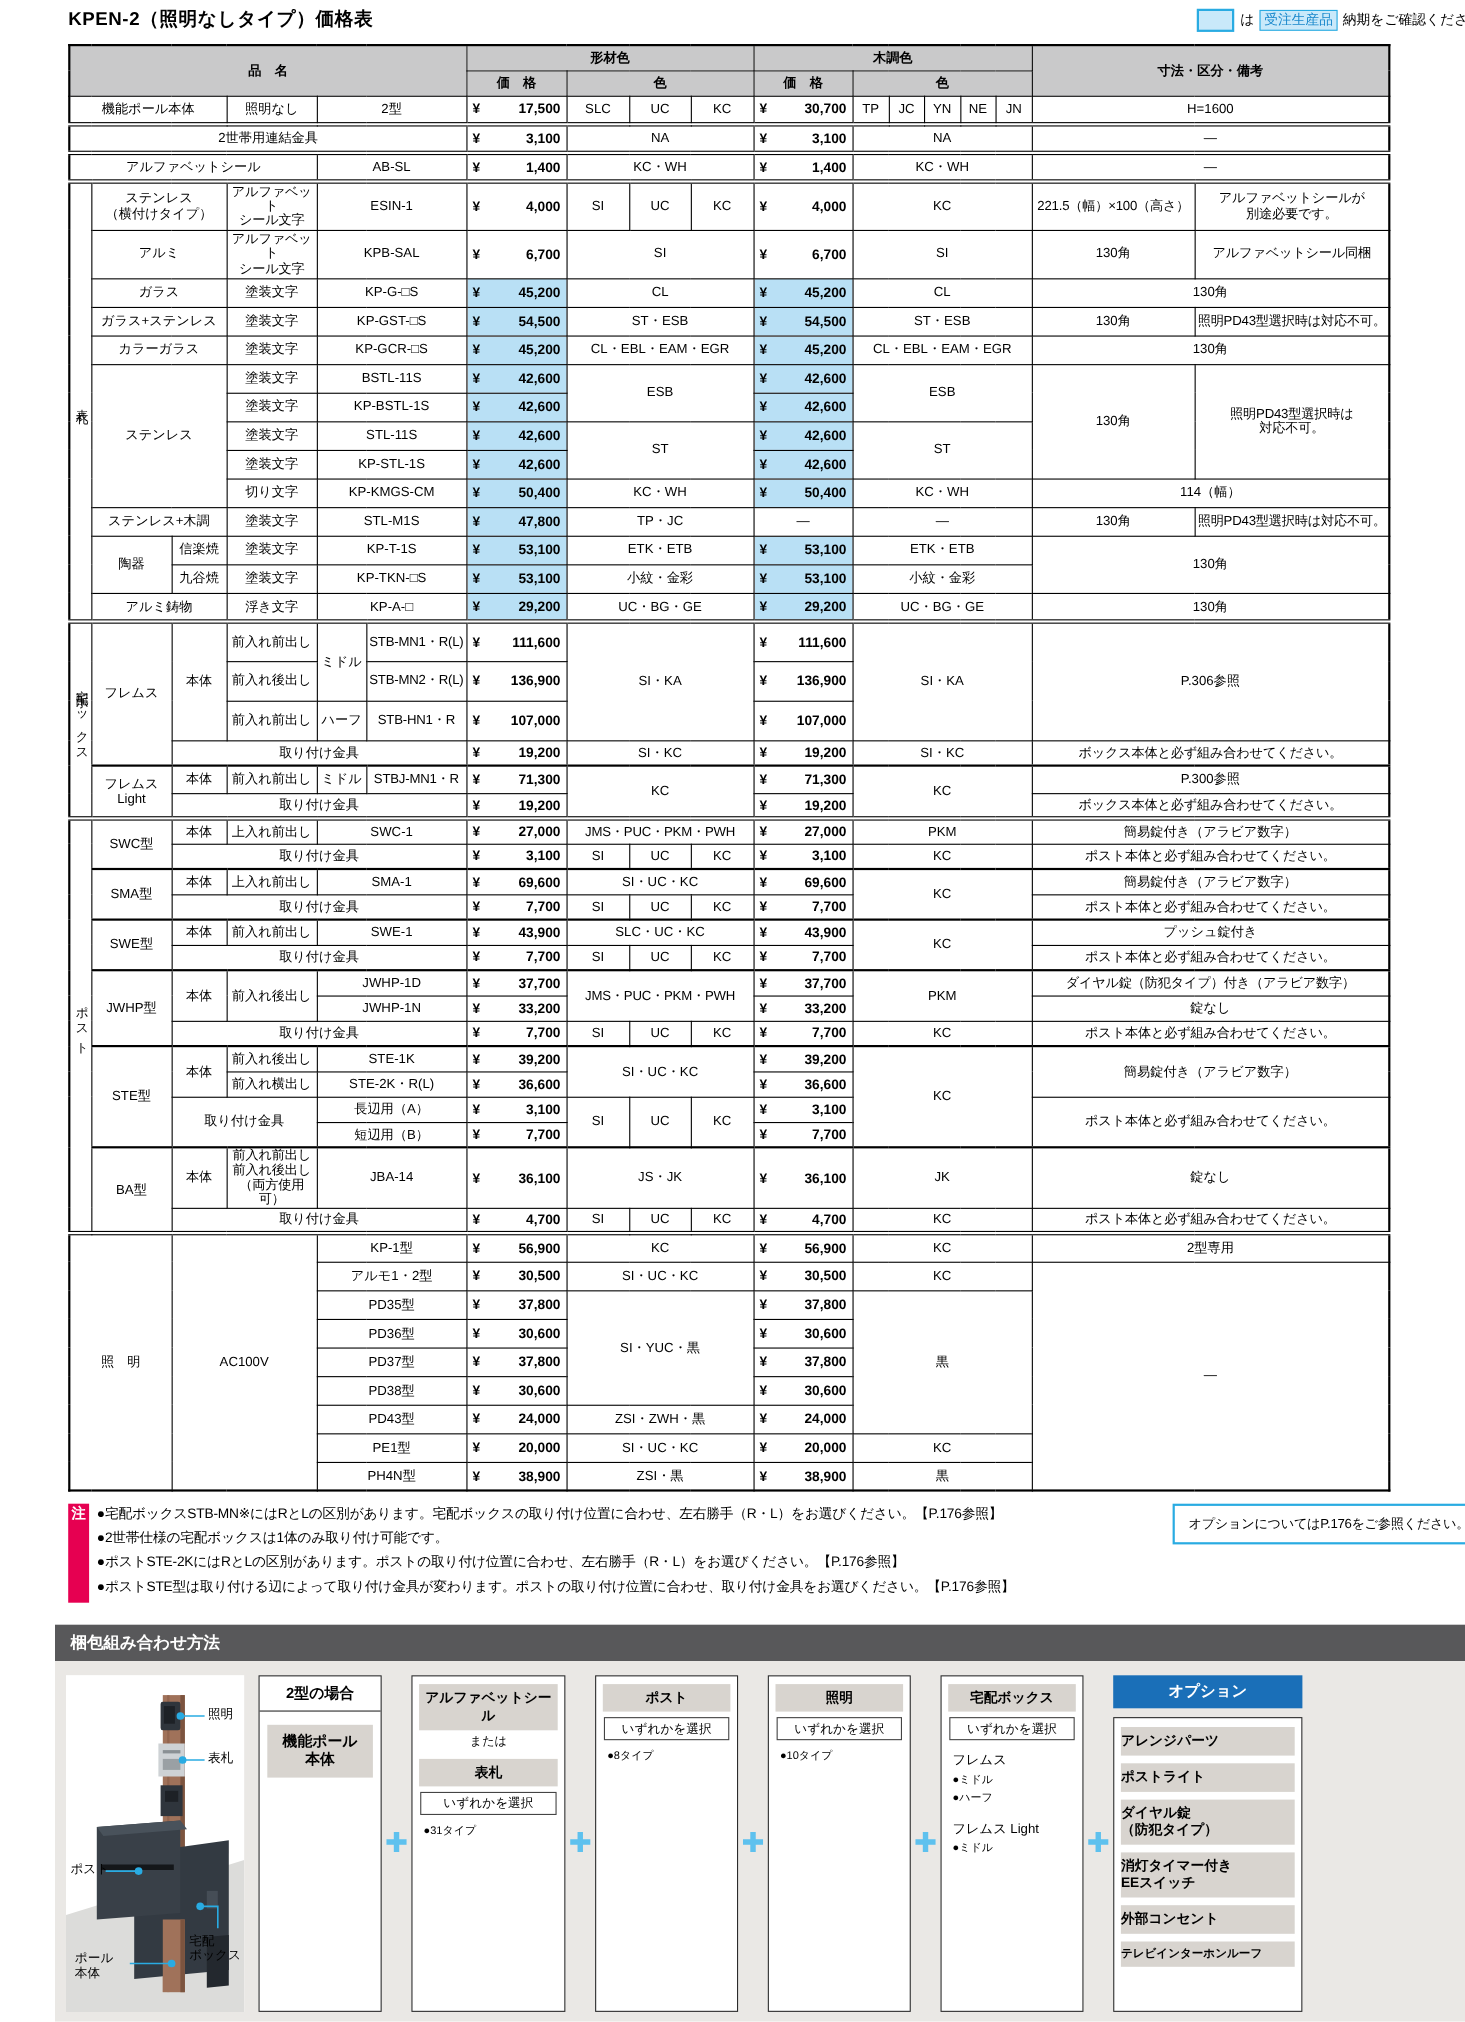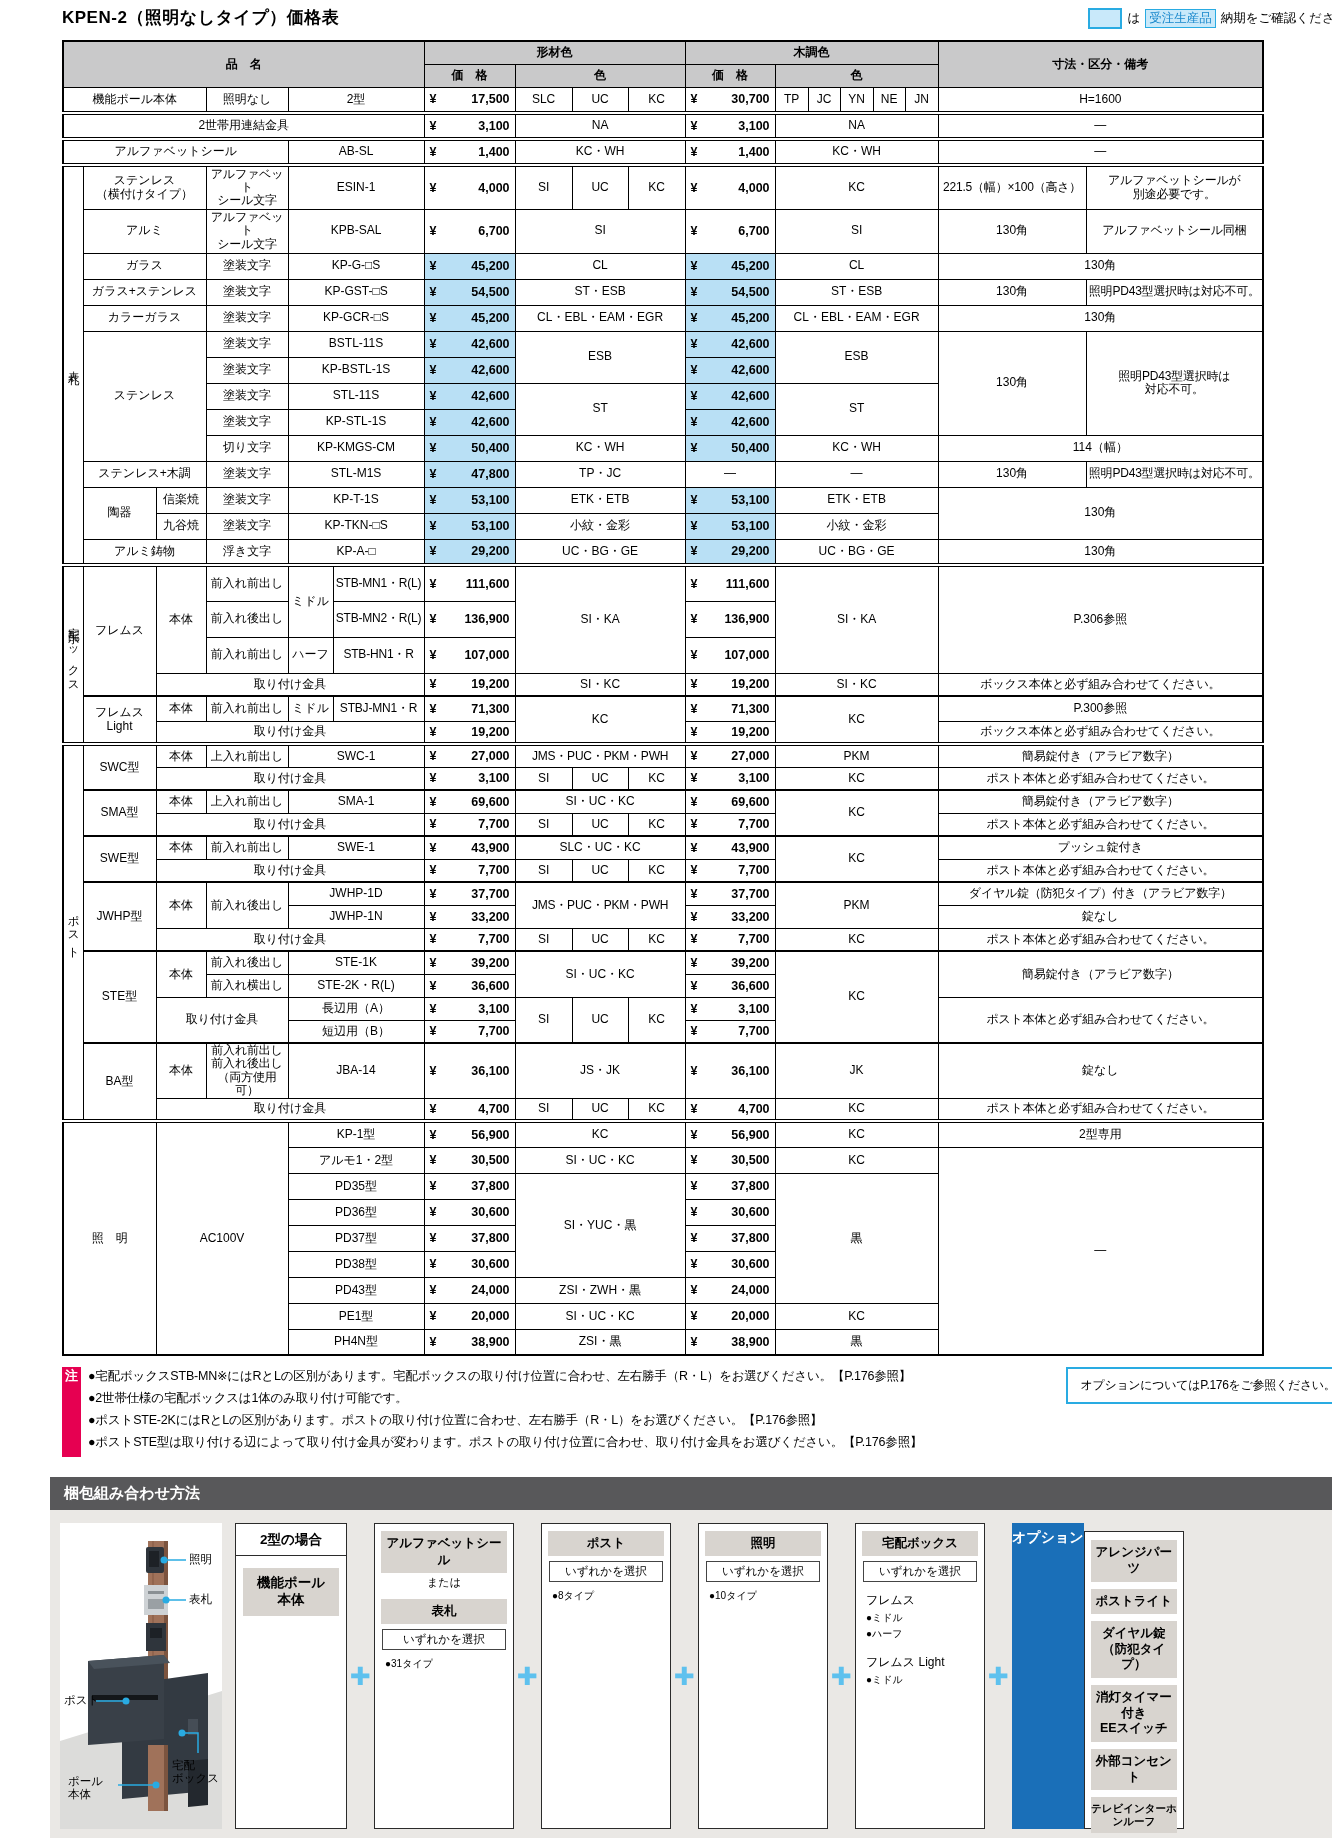--- a/index.html
+++ b/index.html
@@ -47,25 +47,25 @@
   .c-title{font-size:13.5px;font-weight:bold;text-align:center;padding:7px 0 6px;}
   .c-hr{border-top:1.5px solid #2b2b2b;}
   .c-gbox{background:#d8d4cf;font-size:13.5px;font-weight:bold;text-align:center;margin:12px 7px 0;
           padding:7px 0;white-space:pre-line;line-height:1.25;}
   .c-ghead{background:#d8d4cf;font-size:12.5px;font-weight:bold;text-align:center;margin:7px 6px 0;padding:4px 0;}
   .c-or{font-size:11px;text-align:center;padding:2px 17px;}
   .c-select{border:1.5px solid #444;font-size:11.5px;text-align:center;margin:5px 7px;padding:2px 0;}
   .c-bullet{font-size:10px;padding:2px 0 0 10px;}
   .c-label{font-size:12px;padding:5px 0 0 10px;}
   .c-gap{height:8px;}
-  .opt-col{display:flex;flex-direction:row;box-sizing:border-box;border-radius:27px;}
+  .opt-col{display:flex;flex-direction:column;box-sizing:border-box;border-radius:27px;}
   .c-bluehead{background:#1a6fb8;color:#fff;font-size:14px;font-weight:bold;text-align:center;padding:6px 0;}
   .opt-box{border:1.5px solid #2b2b2b;background:#fff;flex:1;margin-top:8px;padding:8px 6px;box-sizing:border-box;
            display:flex;flex-direction:column;gap:7px;}
-  .c-opt{background:#d8d4cf;font-size:12.5px;font-weight:600;text-align:center;padding:5px 0;
+  .c-opt{background:#d8d4cf;font-size:12.5px;font-weight:600;text-align:left;padding:5px 0;
          white-space:pre-line;line-height:1.25;}
   .c-opt.small{font-size:10.5px;}
 </style>
 </head>
 <body>
 
 <div class="page">
 
   <div class="hd">
     <div class="title">KPEN-2（照明なしタイプ）価格表</div>

